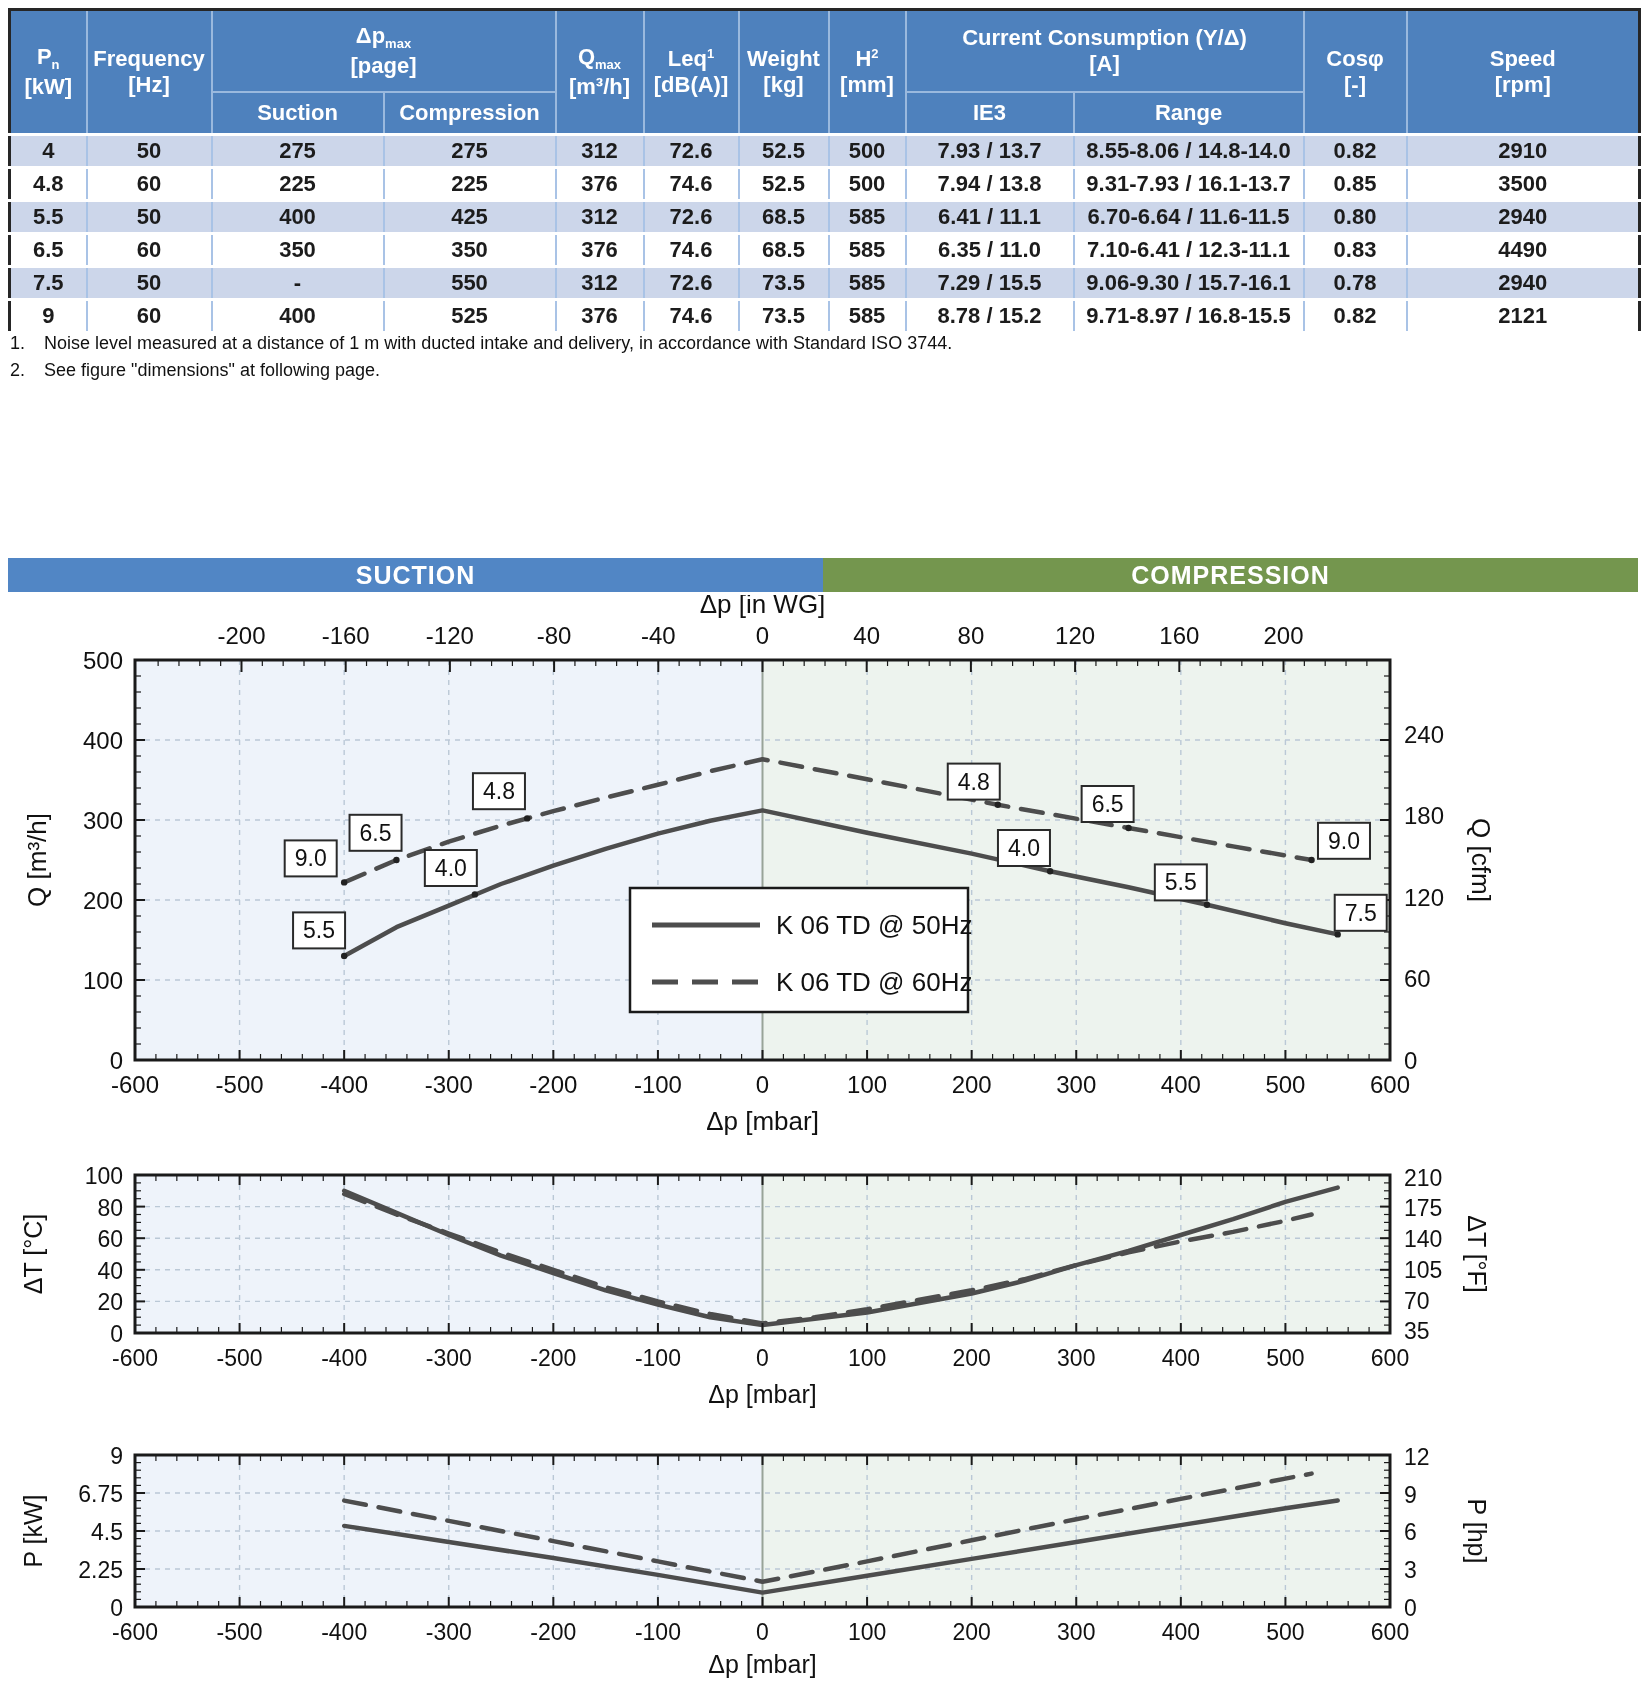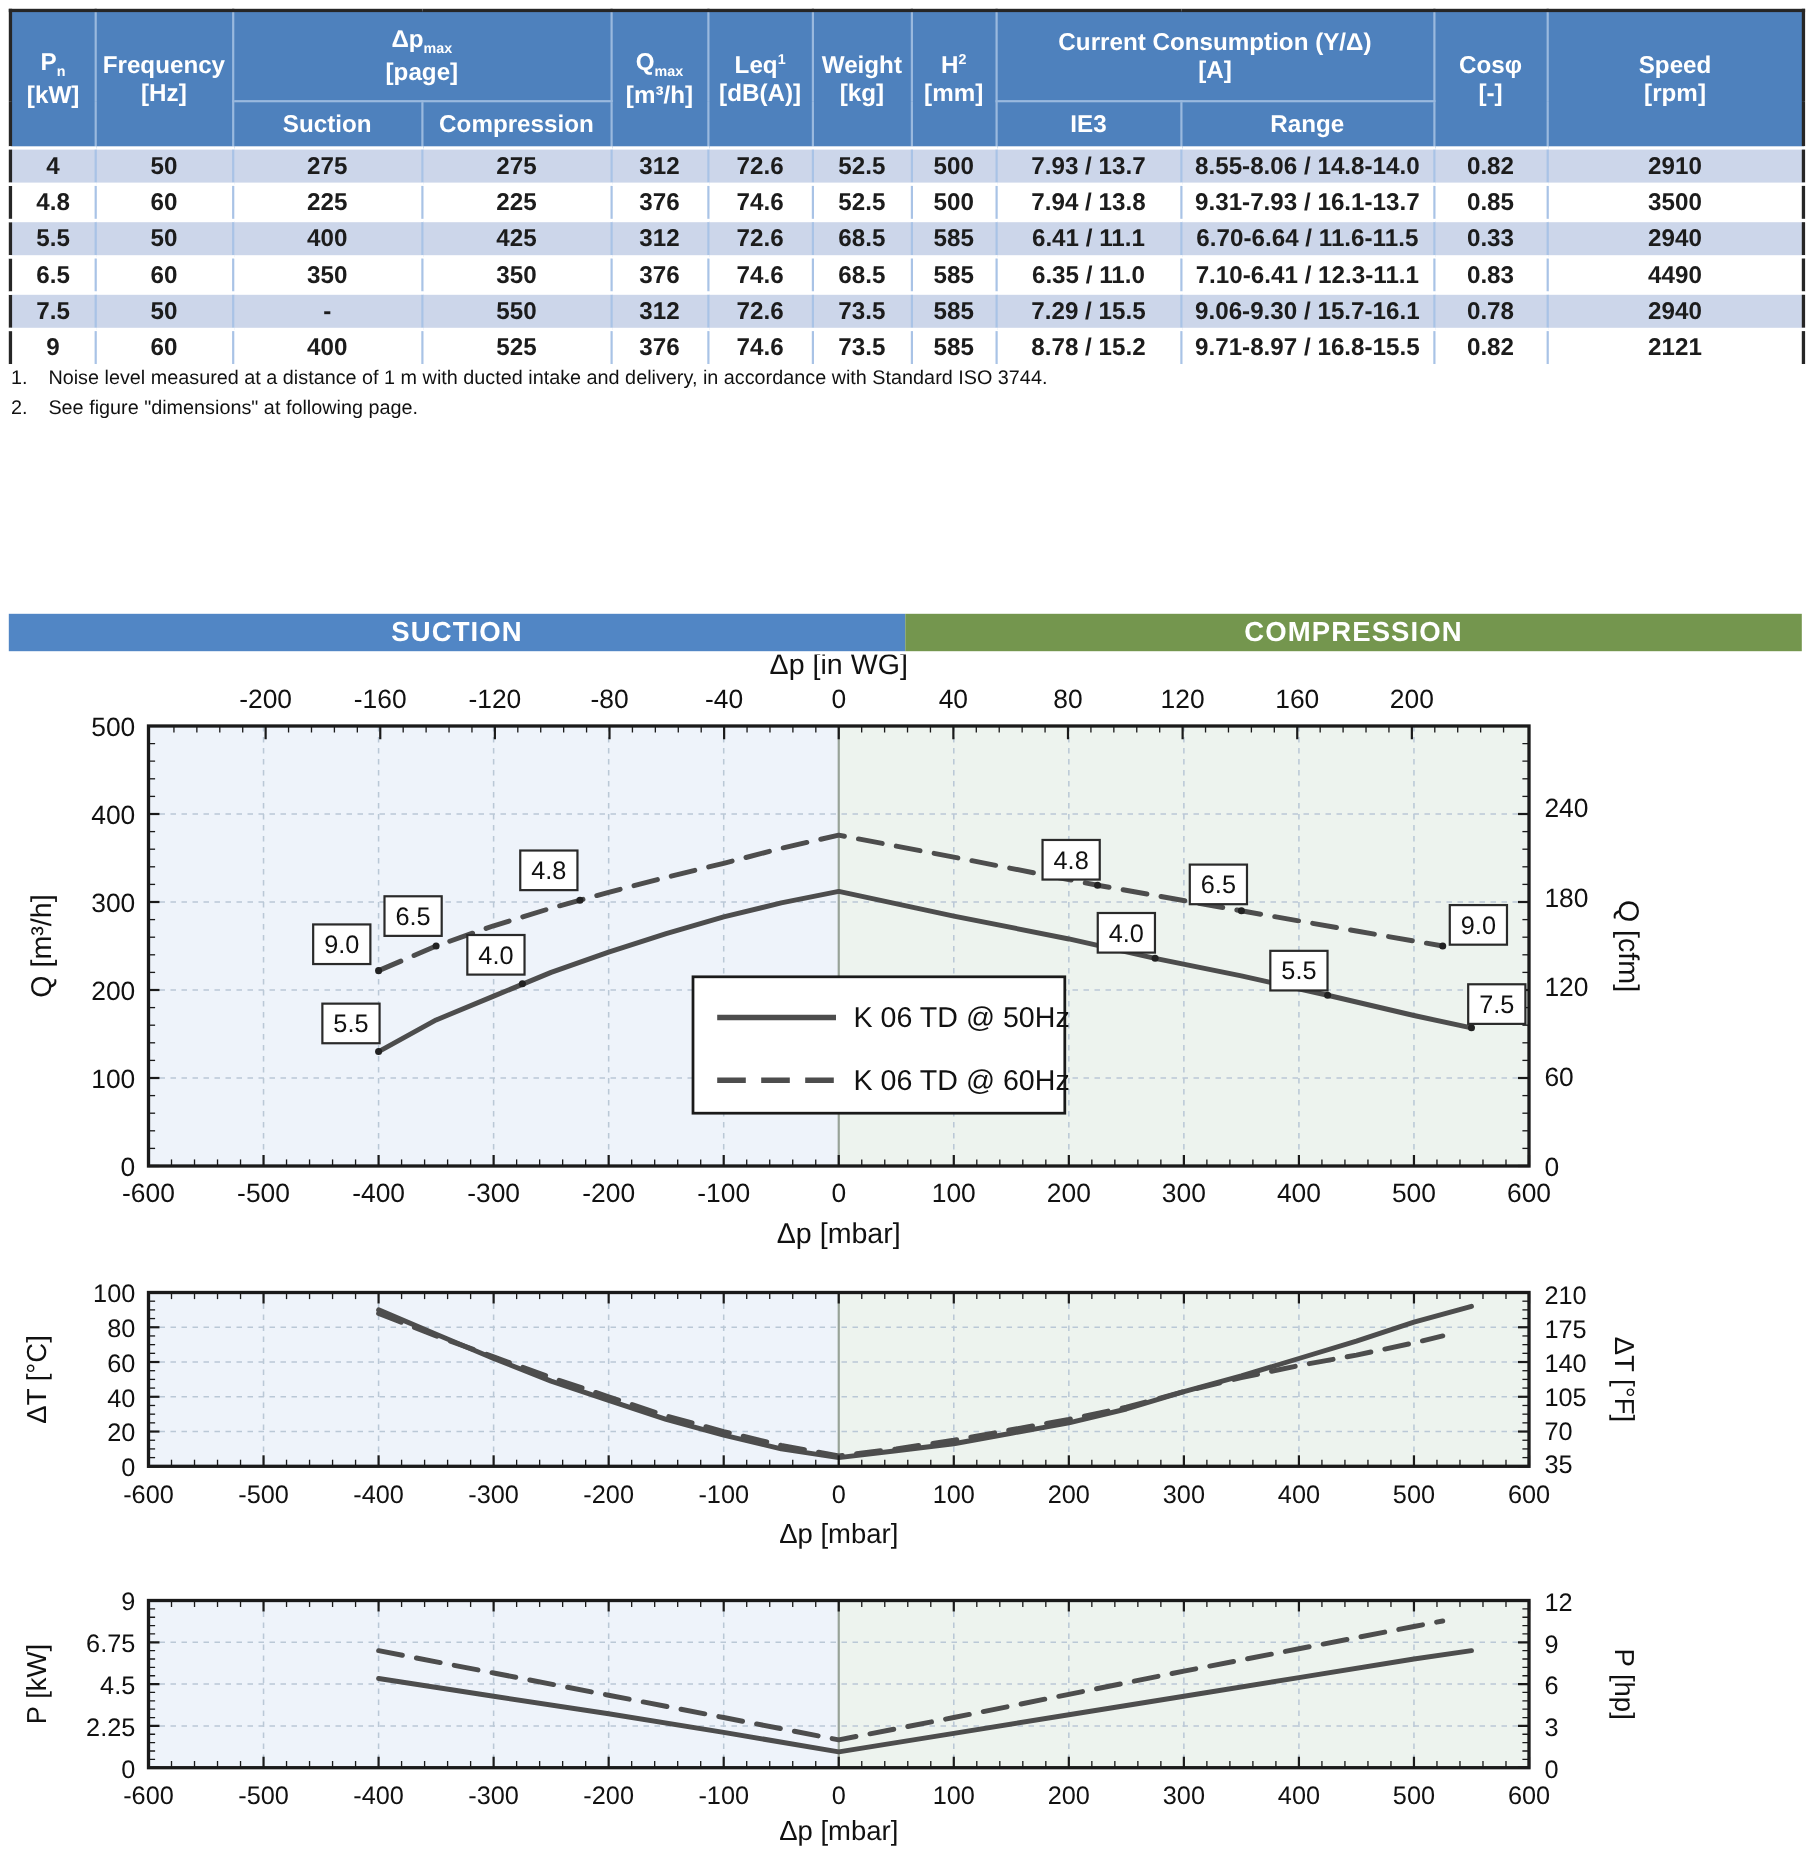--- a/index.html
+++ b/index.html
@@ -161,21 +161,21 @@
           <td>5.5</td>
           <td>50</td>
           <td>400</td>
           <td>425</td>
           <td>312</td>
           <td>72.6</td>
           <td>68.5</td>
           <td>585</td>
           <td>6.41 / 11.1</td>
           <td>6.70-6.64 / 11.6-11.5</td>
-          <td>0.33</td>
+          <td>0.80</td>
           <td>2940</td>
         </tr>
         <tr>
           <td>6.5</td>
           <td>60</td>
           <td>350</td>
           <td>350</td>
           <td>376</td>
           <td>74.6</td>
           <td>68.5</td>

